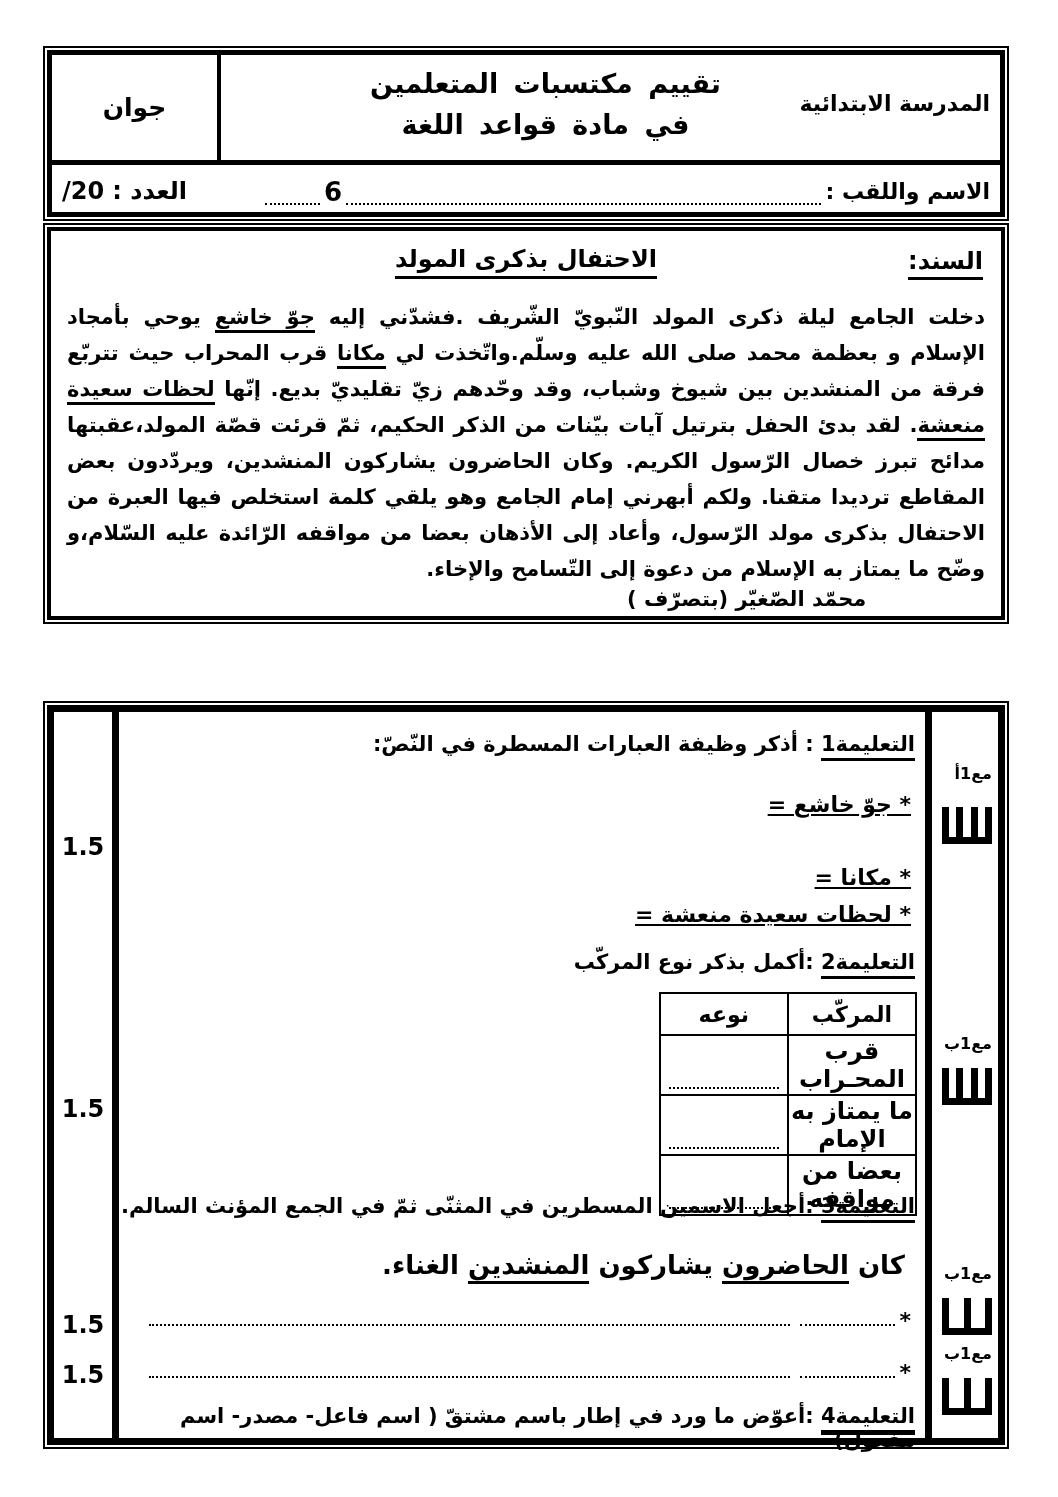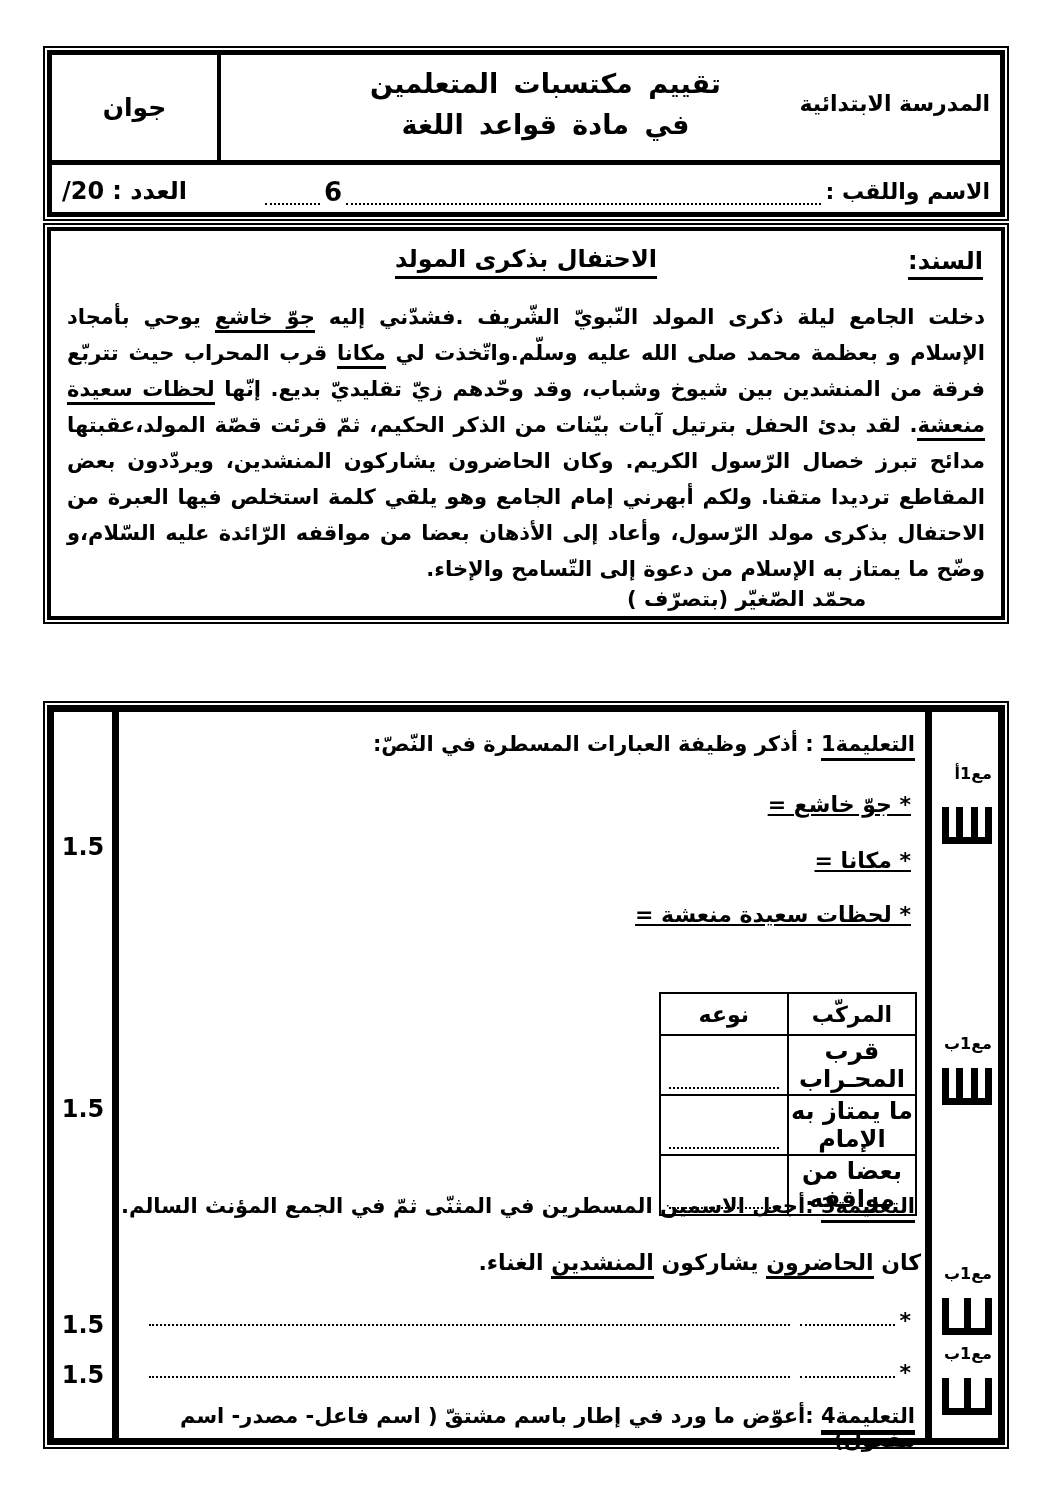--- a/index.html
+++ b/index.html
@@ -41,21 +41,21 @@
   .q-line{position:absolute;right:10px;}
   .q-label{border-bottom:3px solid #000;padding-bottom:2px;}
   .q-label.thick{border-bottom-width:5px;}
   .bullet{position:absolute;right:14px;font-size:22px;text-decoration:underline;}
   .m-table{position:absolute;right:8px;left:8px;top:280px;border-collapse:collapse;width:auto;}
   .m-table td{border:2px solid #000;text-align:center;vertical-align:middle;}
   .m-table .hd{height:38px;font-size:22px;}
   .m-table .cmp{height:44px;font-size:24px;width:50%;}
   .m-table .typ{position:relative;width:50%;}
   .cell-dots{position:absolute;left:8px;right:8px;bottom:5px;border-bottom:2px dotted #000;}
-  .sentence{position:absolute;right:4px;font-size:22px;}
+  .sentence{position:absolute;right:20px;font-size:26px;}
   .ans-line{position:absolute;right:12px;left:30px;display:flex;align-items:flex-end;}
   .ans-line .star{font-size:22px;line-height:10px;margin:0 2px 0 4px;}
   .ans-line .seg{border-bottom:2px dotted #000;height:12px;}
   .ans-line .seg.s{width:95px;margin-left:10px;}
   .ans-line .seg.l{flex:1;}
   .margin-col{width:66px;border-left:7px solid #000;position:relative;direction:rtl;}
   .m-label{position:absolute;right:6px;font-size:16px;white-space:nowrap;}
   .comb{position:absolute;right:6px;width:50px;height:30px;border-bottom:7px solid #000;display:flex;justify-content:space-between;}
   .comb b{width:7px;height:100%;background:#000;}
 </style>
@@ -106,23 +106,26 @@
       <div class="score" style="top:599px">1.5</div>
       <div class="score" style="top:649px">1.5</div>
     </div>
 
     <div class="q-content">
 
       <div class="q-line" style="top:20px">
         <span class="q-label">التعليمة1</span><span> : أذكر وظيفة العبارات المسطرة في النّصّ:</span>
       </div>
       <div class="bullet" style="top:80px">* جوّ خاشع =</div>
-      <div class="bullet" style="top:136px">* مكانا =</div>
+      <div class="bullet" style="top:153px">* مكانا =</div>
       <div class="bullet" style="top:190px">* لحظات سعيدة منعشة =</div>
 
+      <div class="q-line" style="top:238px">
+        <span class="q-label">التعليمة2</span><span> :أكمل بذكر نوع المركّب</span>
+      </div>
 
       <table class="m-table">
         <colgroup>
             <col style="width:50%">
             <col style="width:50%">
           </colgroup>
         <tbody>
             <tr>
           <td class="hd">المركّب</td>
           <td class="hd">نوعه</td>

